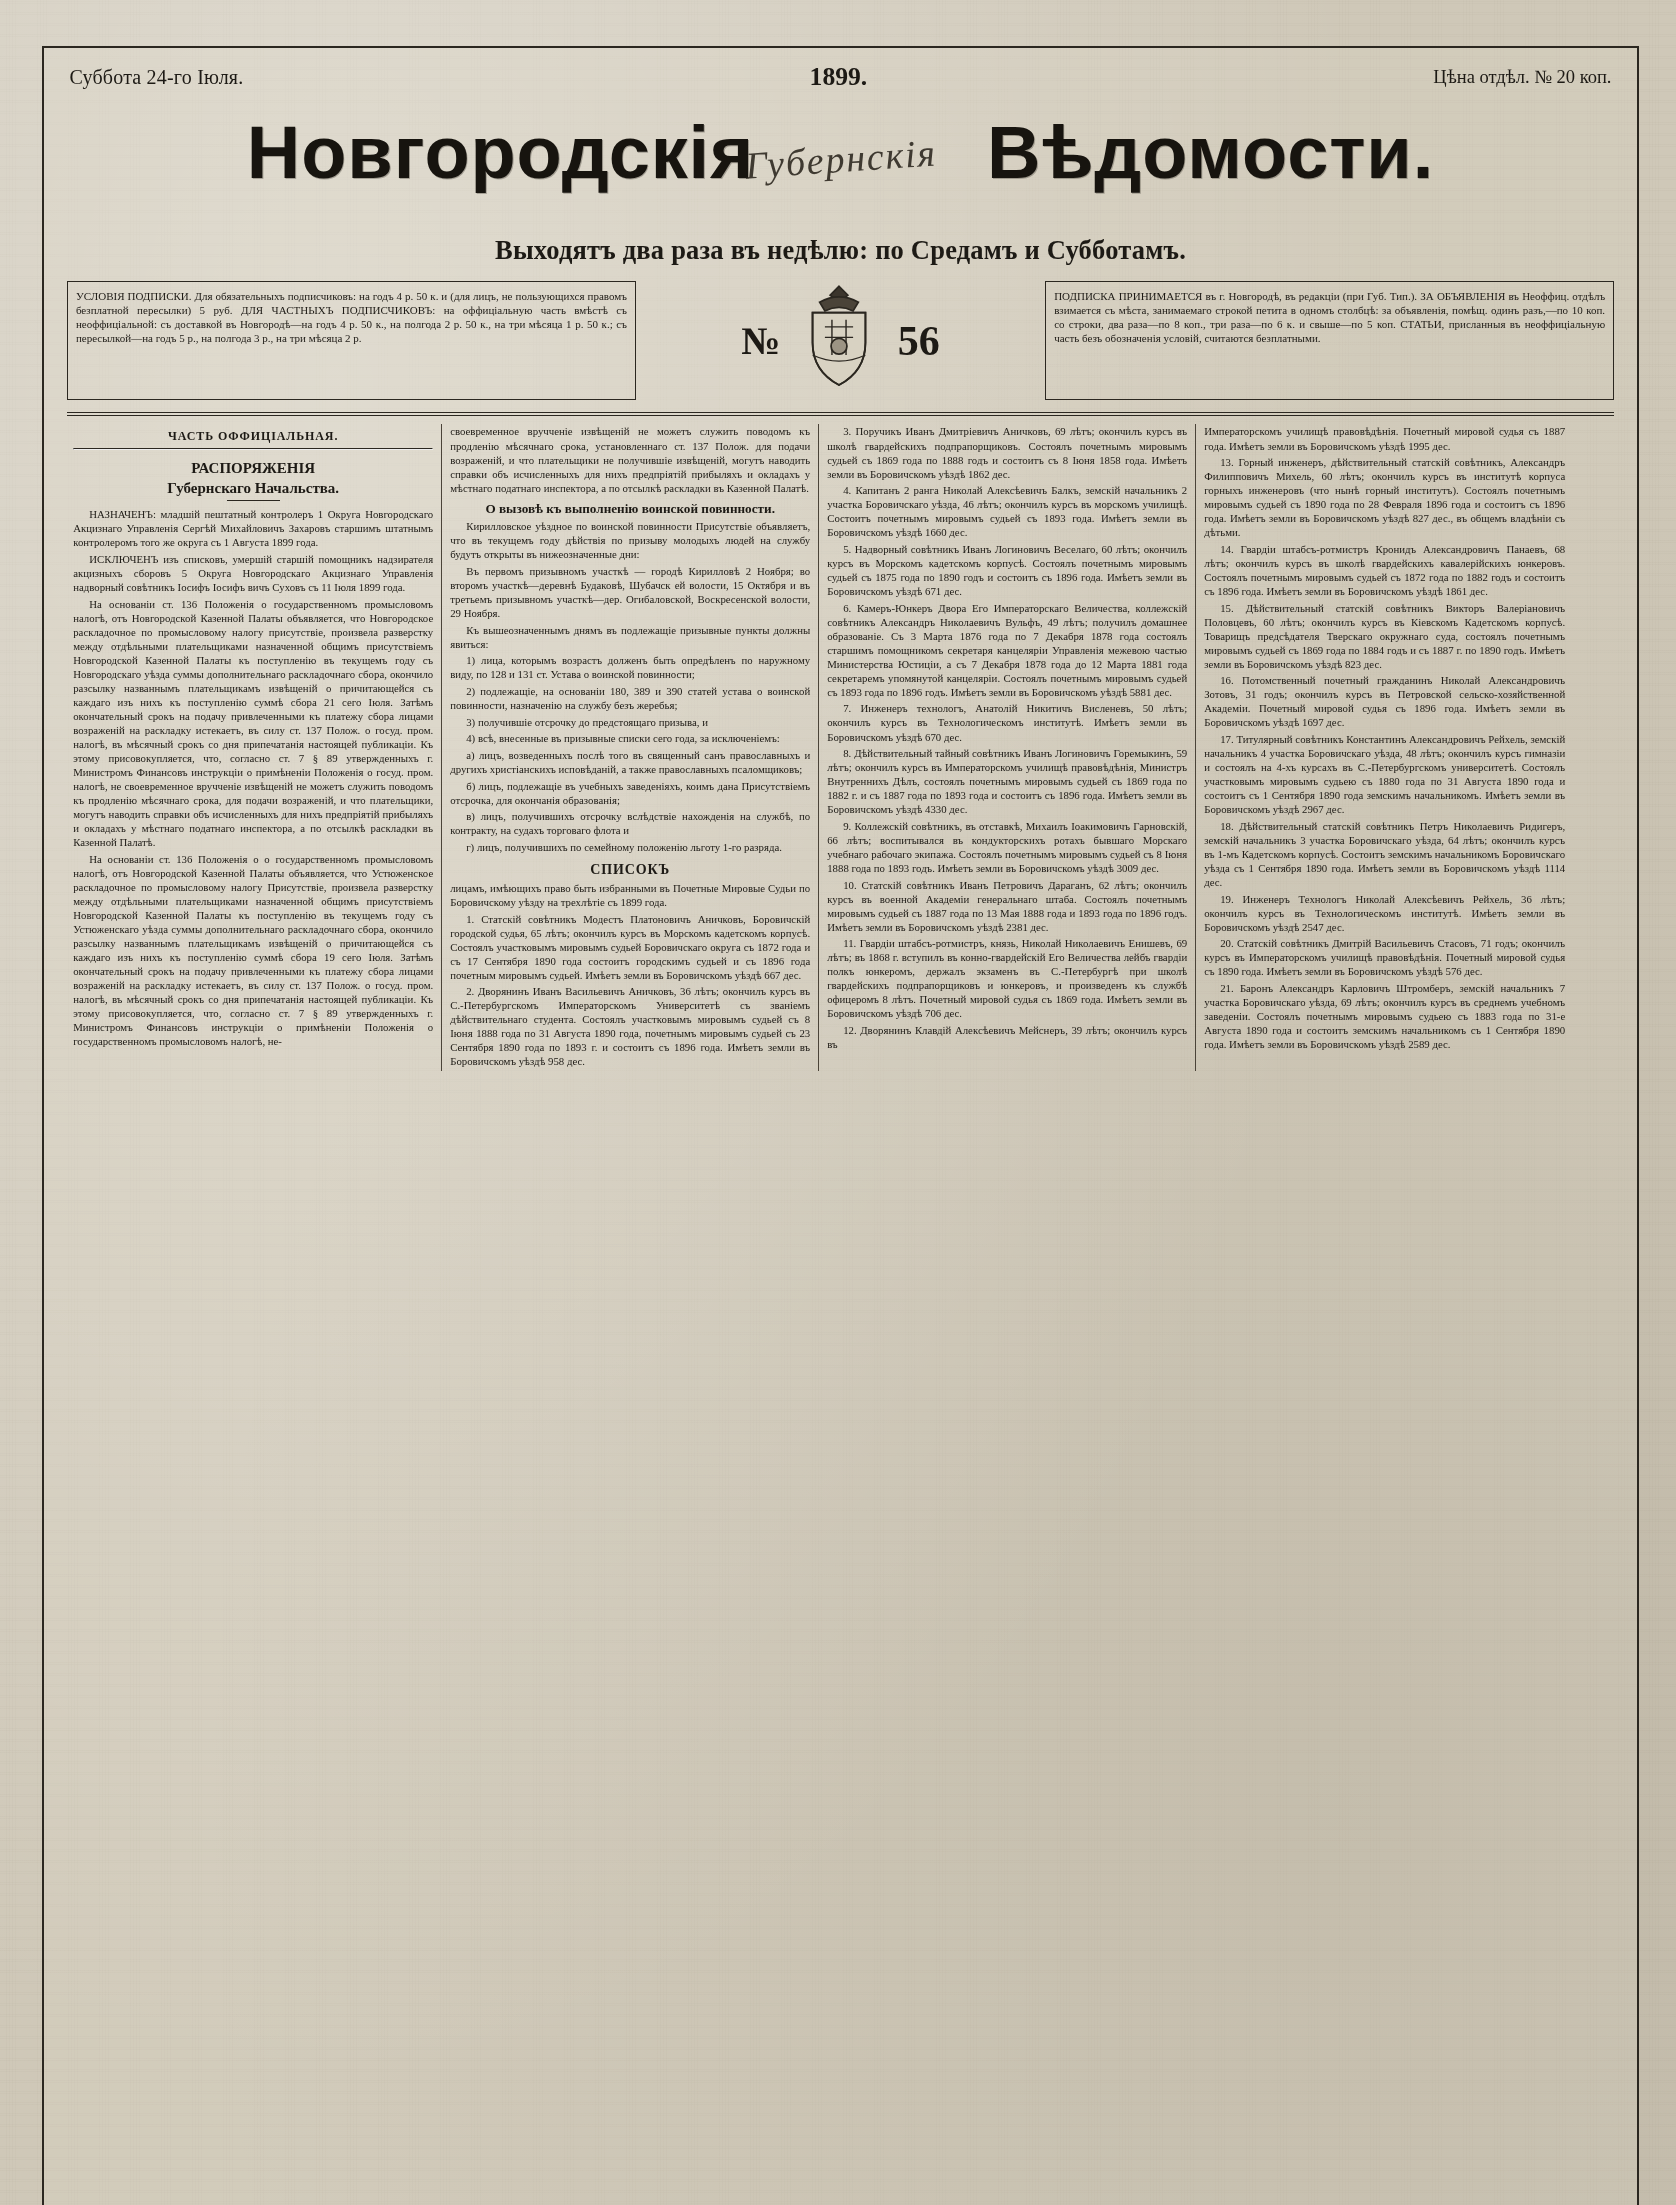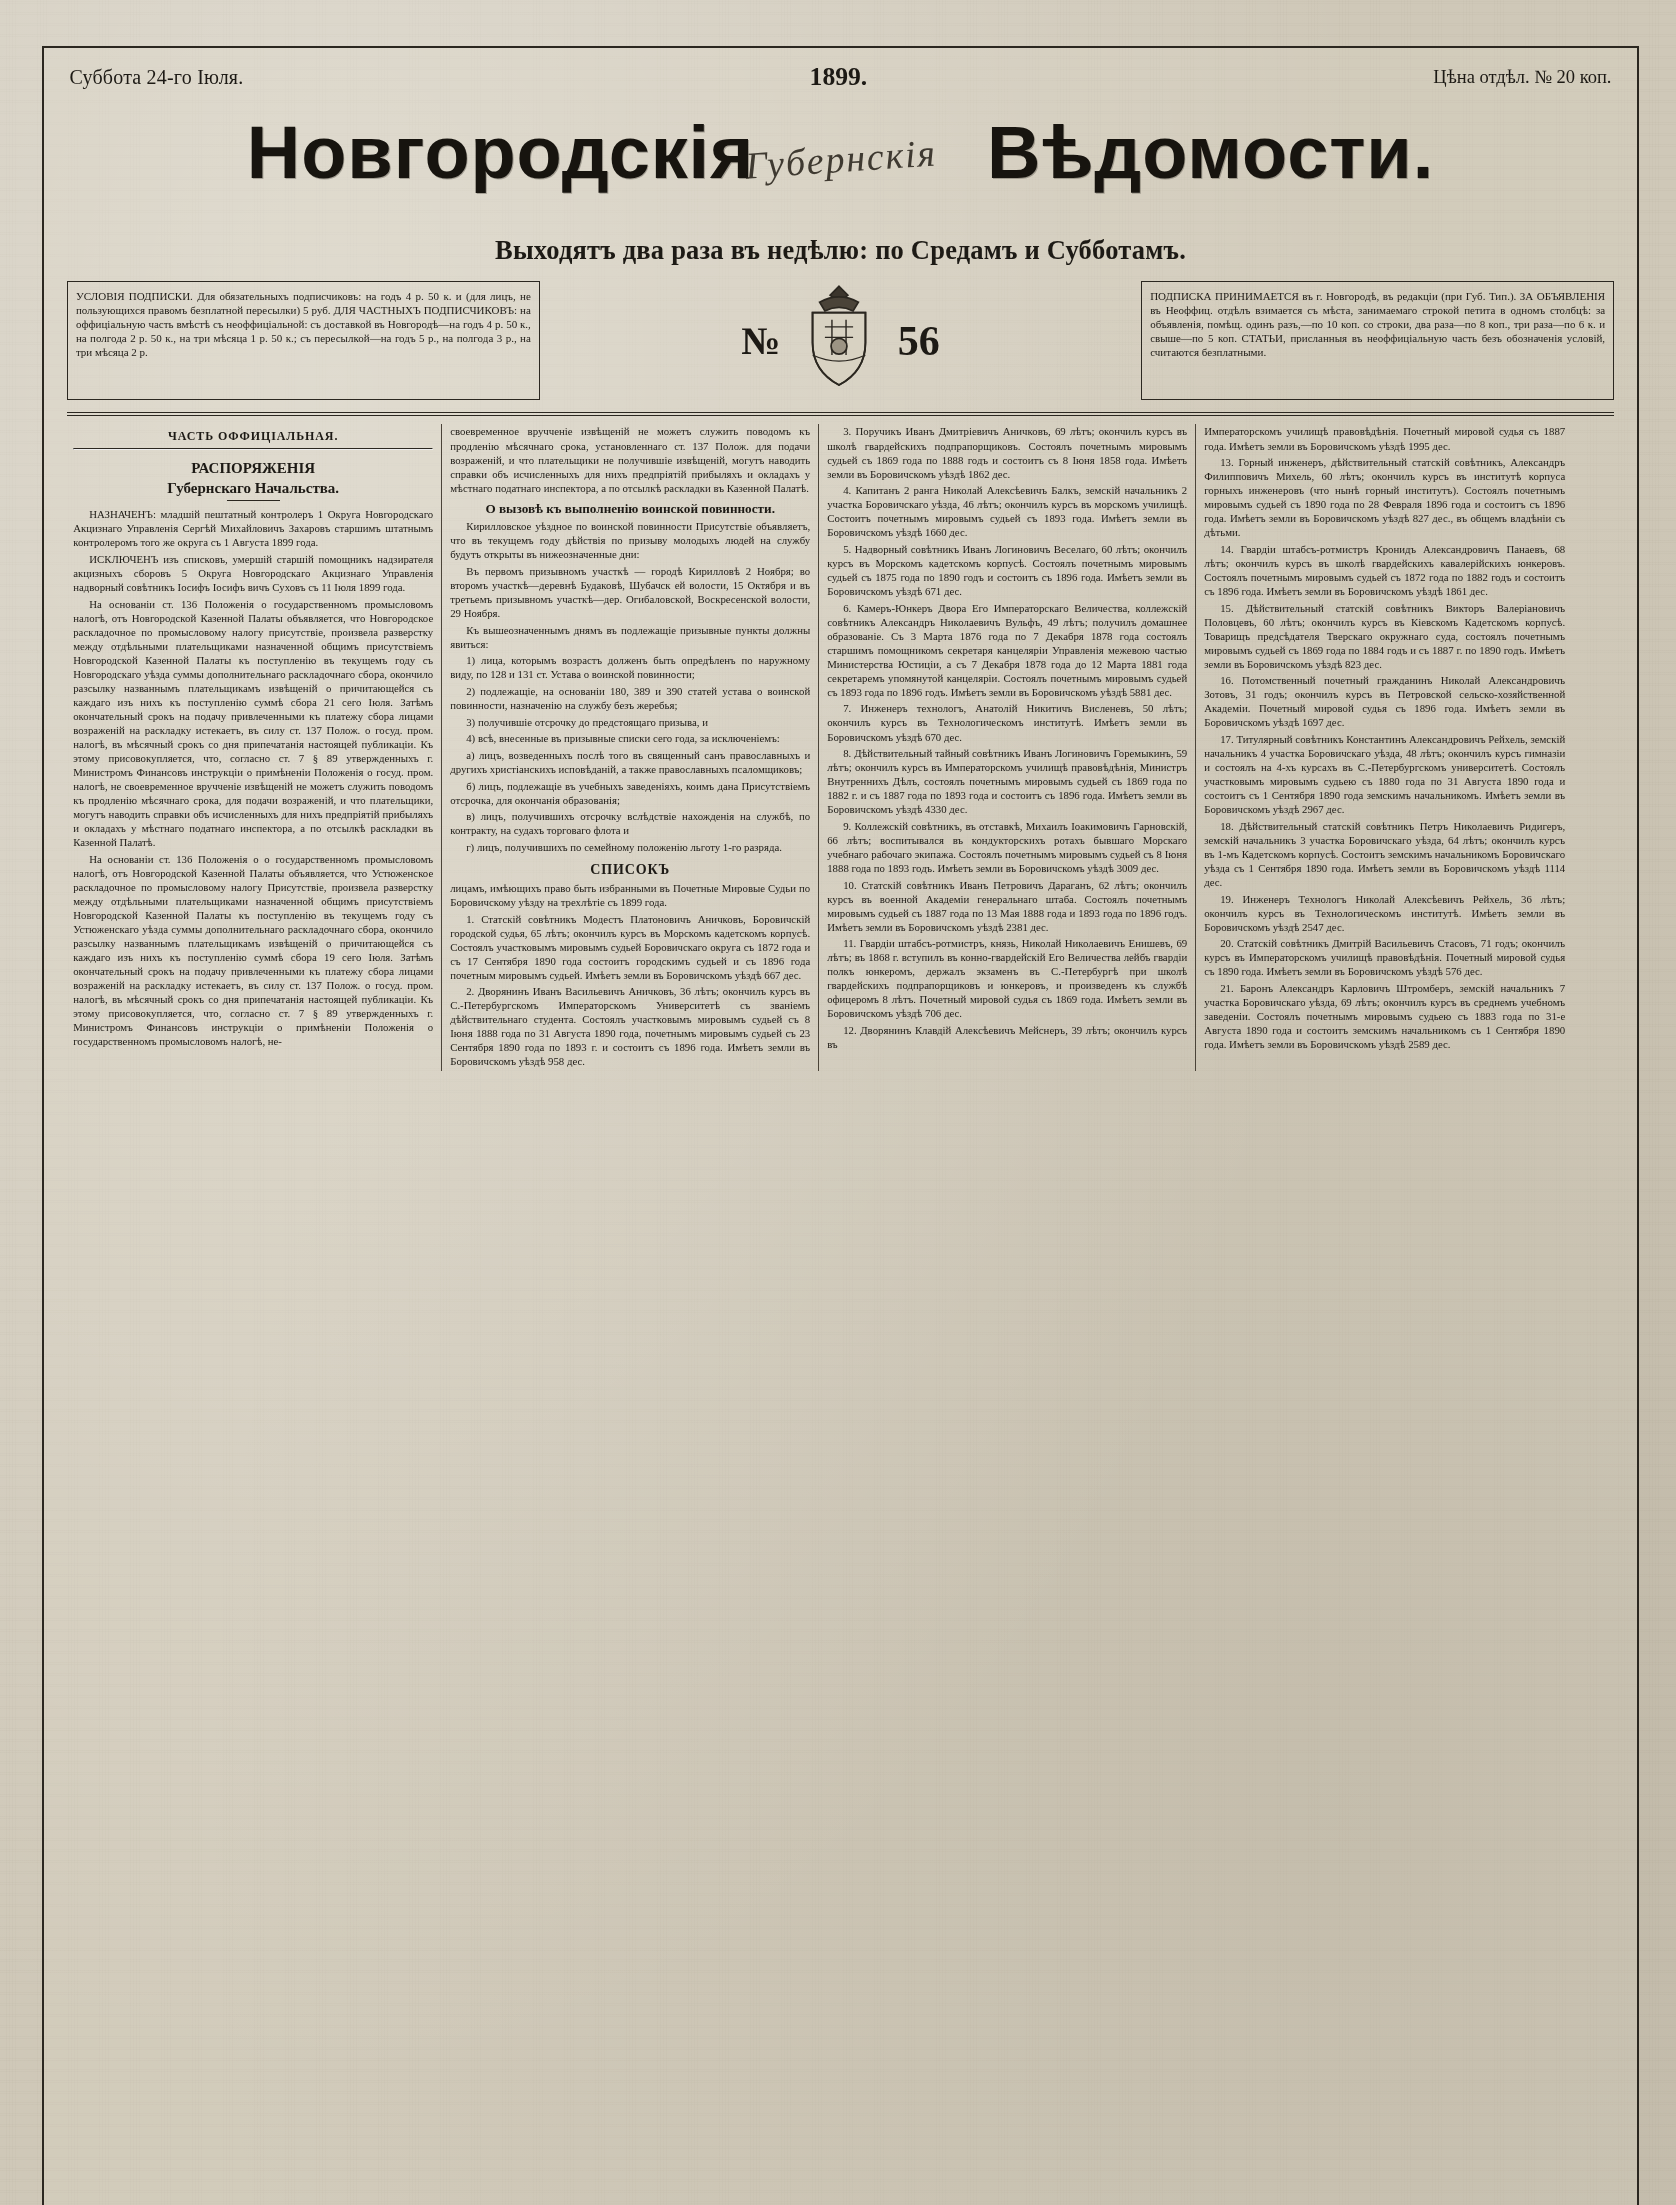--- a/index.html
+++ b/index.html
@@ -51,21 +51,21 @@
   }
   .subtitle{
     text-align:center;font-size:26.5px;font-weight:bold;letter-spacing:0.2px;
     margin-top:-5.3px;
   }
   .info-row{
     margin-top:15px;display:flex;justify-content:space-between;align-items:stretch;
     padding:0 9.7px;
   }
   .info-box{
-    width:473px;border:1.3px solid #2b2720;padding:6.2px 8px;box-sizing:border-box;
+    width:569px;border:1.3px solid #2b2720;padding:6.2px 8px;box-sizing:border-box;
     font-size:11px;line-height:1.28;text-align:justify;
   }
   .emblem-zone{
     width:344px;display:flex;align-items:center;justify-content:center;gap:6.2px;
     position:relative;
   }
   .issue-no{font-size:39px;font-weight:bold;letter-spacing:-0.9px;}
   .issue-num{font-size:42px;font-weight:bold;}
   .crest{
     width:106px;height:119px;position:relative;display:flex;align-items:center;justify-content:center;

